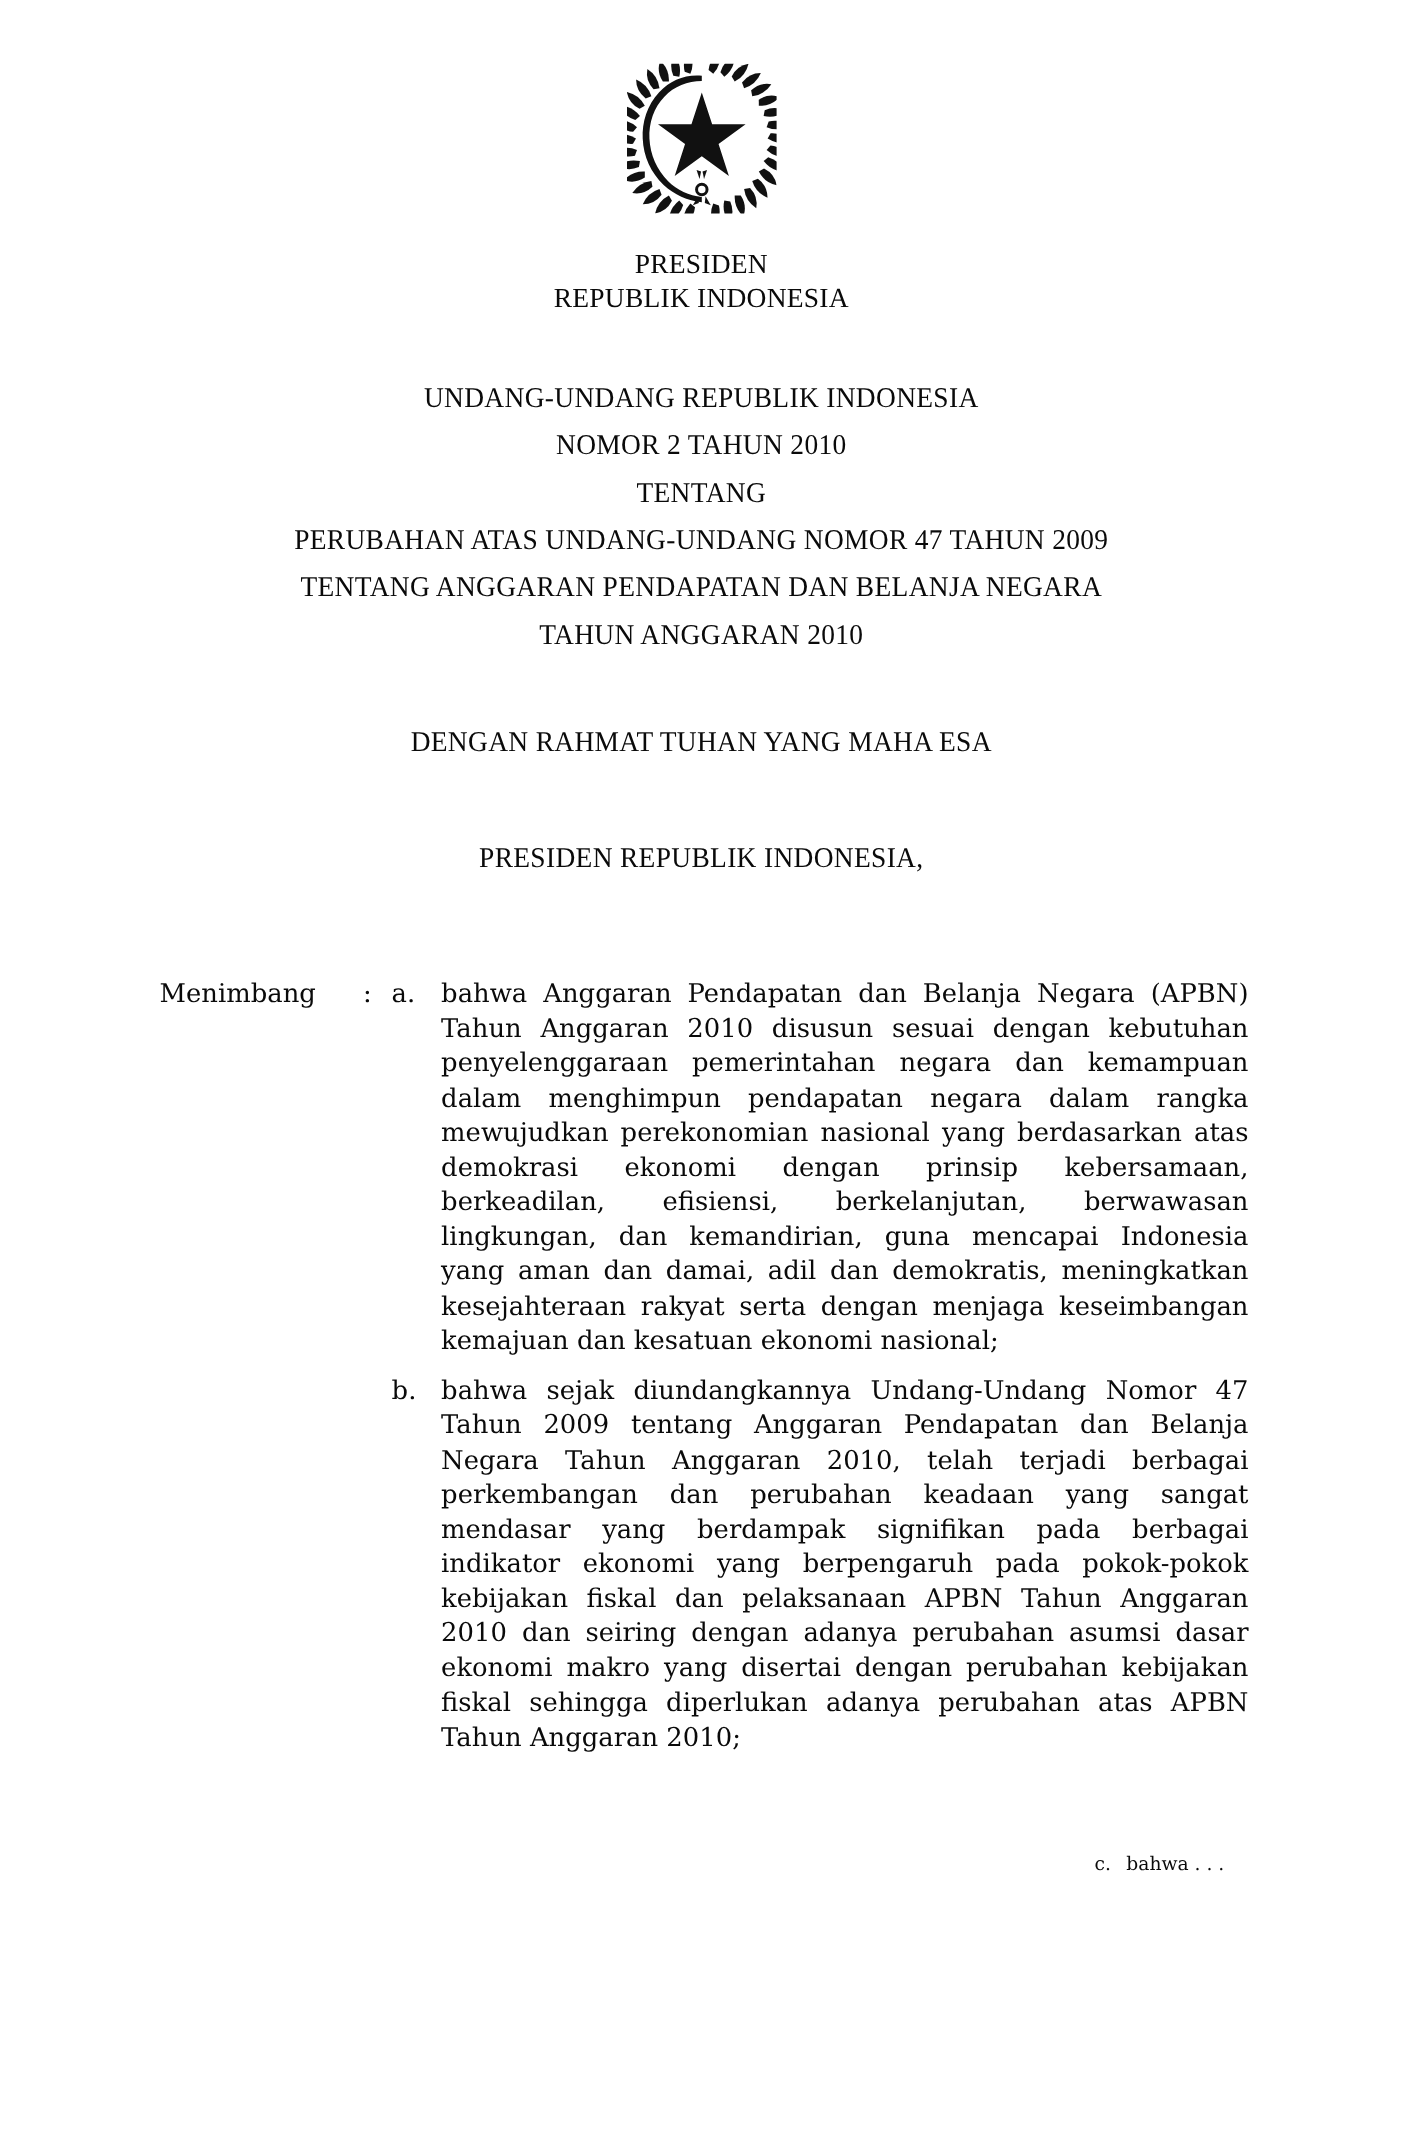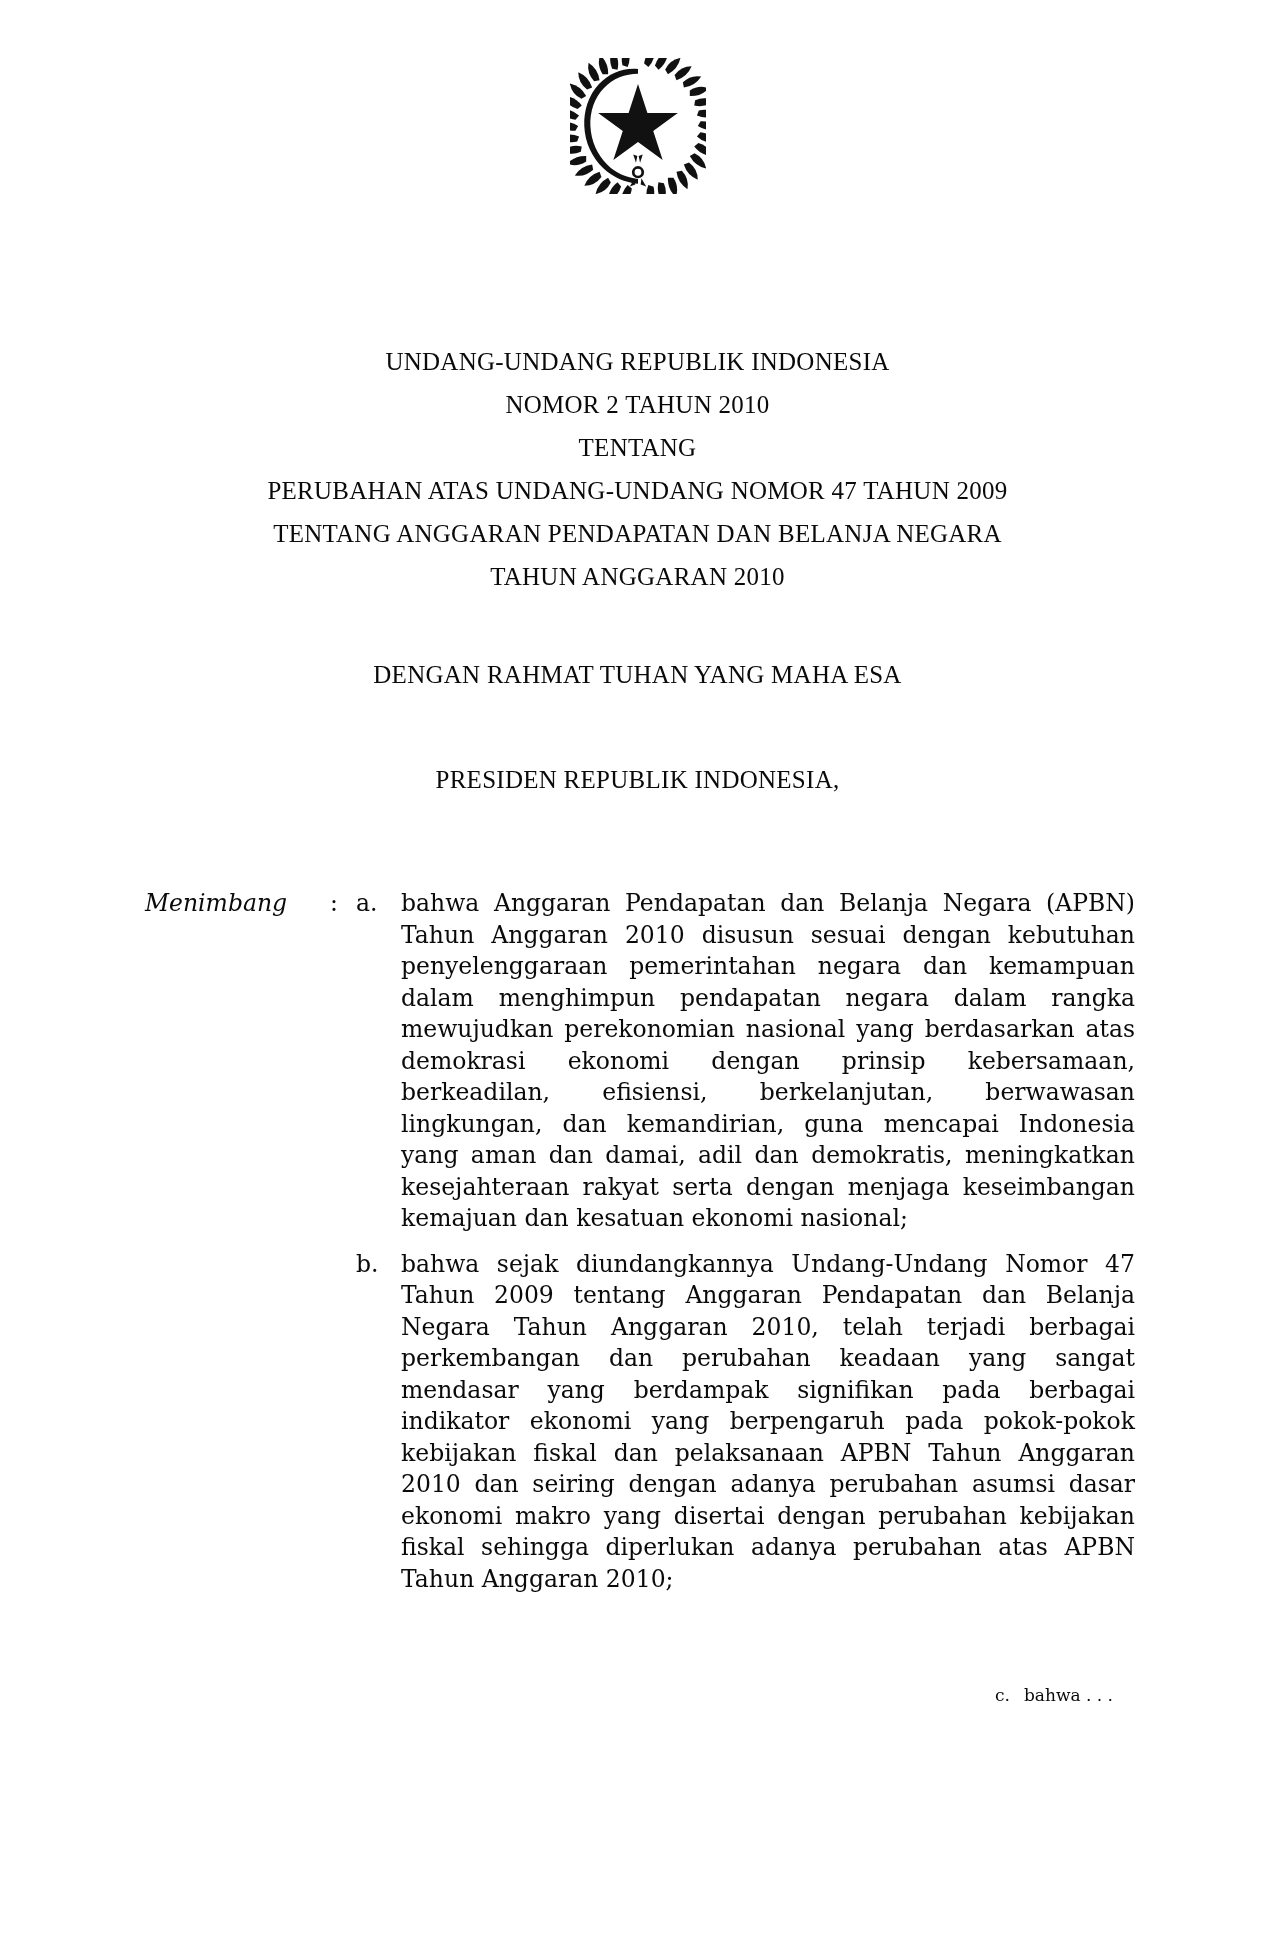--- a/index.html
+++ b/index.html
@@ -105,21 +105,20 @@
     line-height: 31.5px;
   }
   .cons-row {
     display: flex;
     align-items: flex-start;
   }
   .cons-label {
     width: 185px;
     flex: 0 0 185px;
     white-space: nowrap;
-    font-style: italic;
   }
   .cons-colon {
     width: 26px;
     flex: 0 0 26px;
     text-align: left;
   }
   .cons-letter {
     width: 45px;
     flex: 0 0 45px;
     text-align: left;
@@ -283,20 +282,24 @@
           <path d="M3 -14 l 4 -12 l -6 2 z"></path>
           <path d="M-5 9 l -7 12 l 8 -3 z"></path>
           <path d="M5 9 l 7 12 l -8 -3 z"></path>
         </g>
 
         <path d="M100 36 L117.3 89.2 L173.2 89.2 L128 122.1 L145.3 175.3 L100 142.4 L54.7 175.3 L72 122.1 L26.8 89.2 L82.7 89.2 Z" transform="translate(0,-8) scale(0.80) translate(25,22)"></path>
       </g>
     </svg>
   </div>
 
+  <div class="header-block">
+    <div>PRESIDEN</div>
+    <div>REPUBLIK INDONESIA</div>
+  </div>
 
   <div class="title-block">
     <div class="tline">UNDANG-UNDANG REPUBLIK INDONESIA</div>
     <div class="tline">NOMOR 2 TAHUN 2010</div>
     <div class="tline">TENTANG</div>
     <div class="tline">PERUBAHAN ATAS UNDANG-UNDANG NOMOR 47 TAHUN 2009</div>
     <div class="tline">TENTANG ANGGARAN PENDAPATAN DAN BELANJA NEGARA</div>
     <div class="tline">TAHUN ANGGARAN 2010</div>
   </div>
 

